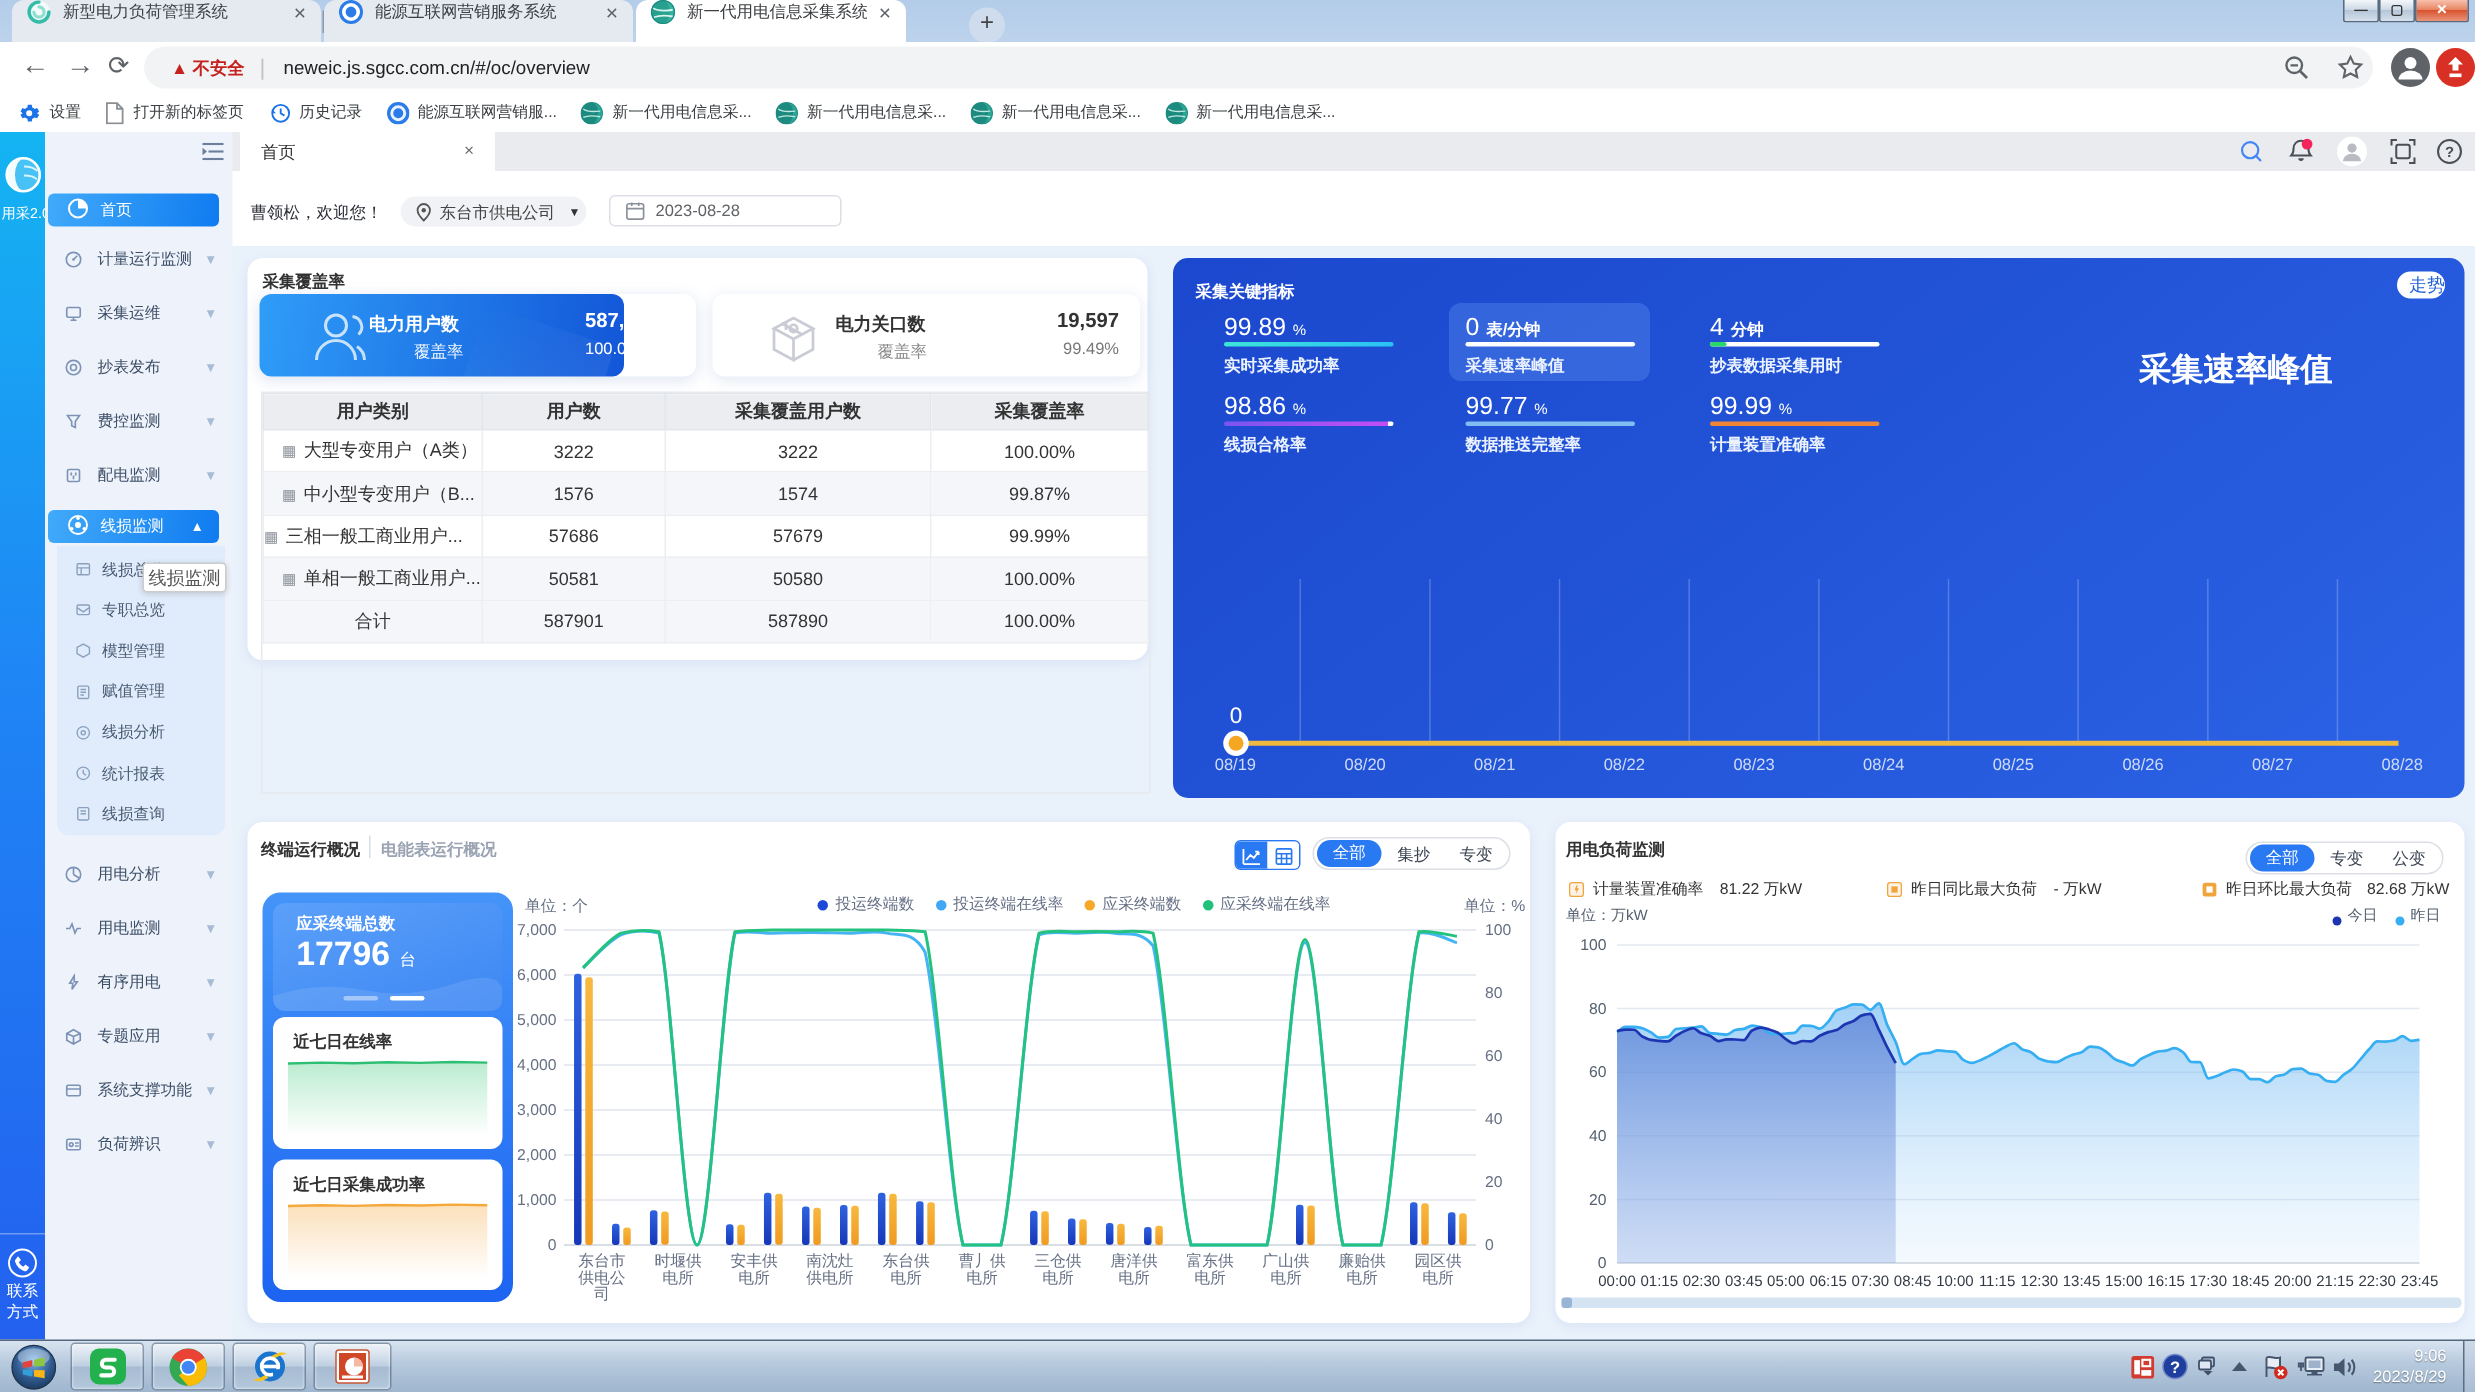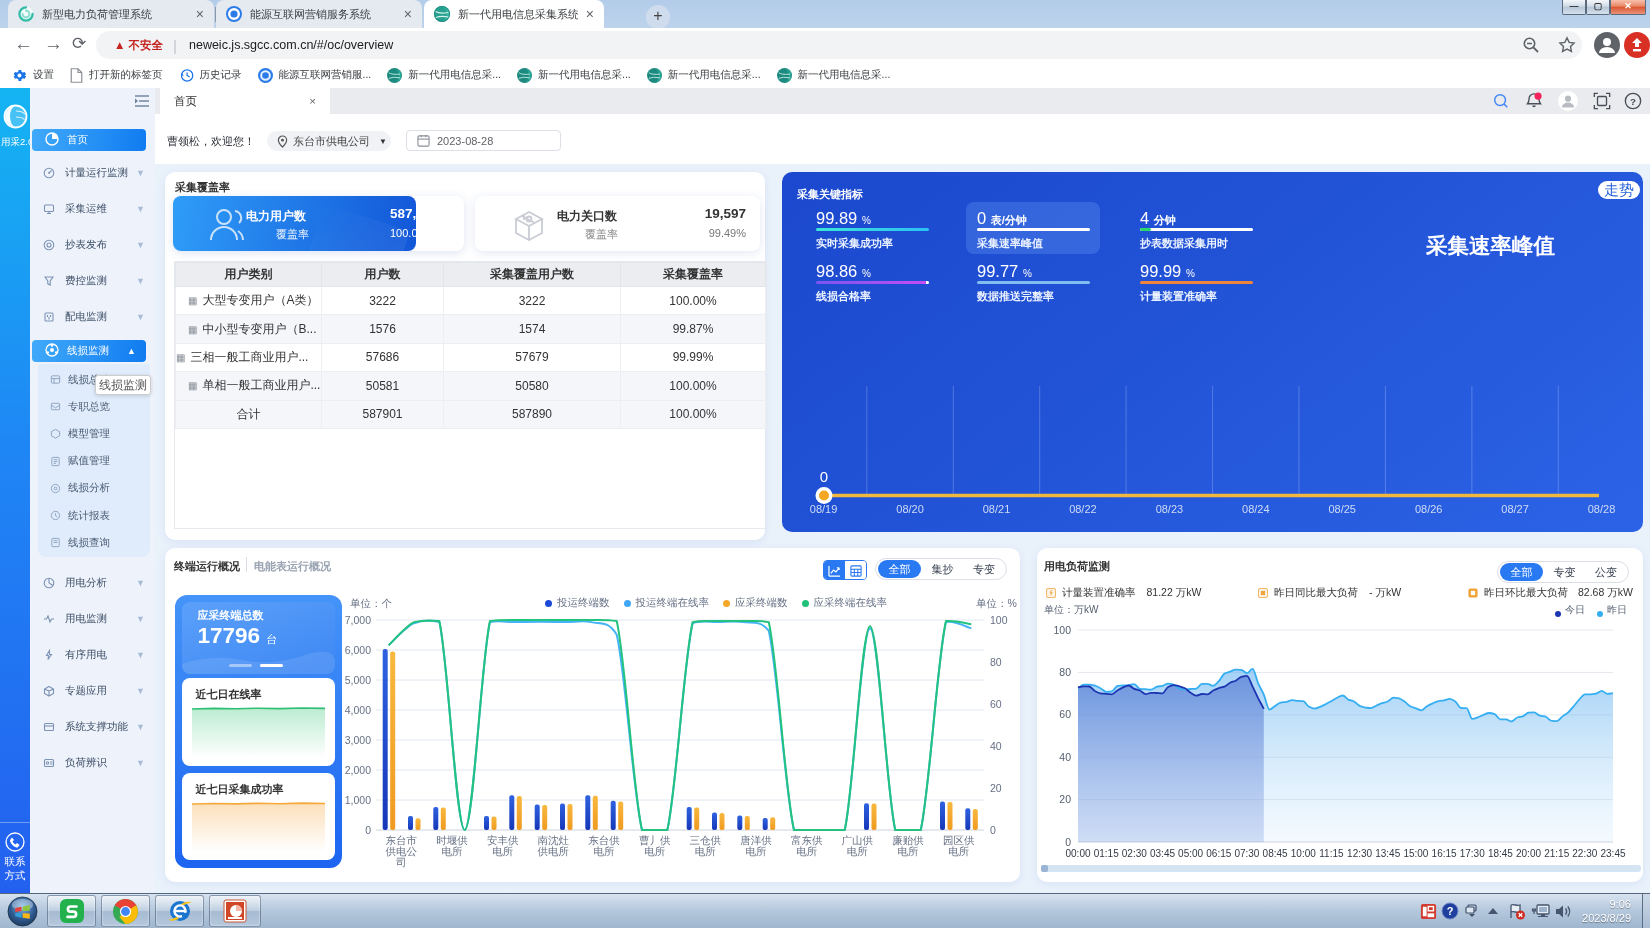--- a/index.html
+++ b/index.html
@@ -2,21 +2,21 @@
 <html><head>
 <meta charset="utf-8">
 <style>
 * { margin:0; padding:0; box-sizing:border-box; }
 html,body { width:1650px; height:928px; overflow:hidden; font-family:"Liberation Sans",sans-serif; }
 body { position:relative; background:#e9f1fb; }
 .abs { position:absolute; }
 
 
 #tabstrip { left:0; top:0; width:1650px; height:28px; background:linear-gradient(180deg,#b3cce9,#bdd3ec); }
-.tab { position:absolute; top:0; height:28px; border-radius:8px 8px 0 0; display:flex; align-items:center; padding:0 10px; font-size:11px; color:#3c4043; }
+.tab { position:absolute; top:0; height:28px; border-radius:8px 8px 0 0; display:flex; align-items:flex-start; padding:0 10px; font-size:11px; color:#3c4043; }
 .tab .ttl { flex:1; white-space:nowrap; overflow:hidden; }
 .tab .x { color:#5f6368; font-size:14px; margin-left:8px; }
 #tab1 { left:8px; width:206px; background:#e5e9f0; }
 #tab2 { left:216px; width:206px; background:#e5e9f0; }
 #tab3 { left:424px; width:180px; background:#ffffff; }
 .tabsep { position:absolute; top:7px; width:1px; height:15px; background:#8f99a6; }
 #newtab { position:absolute; left:646px; top:5px; width:24px; height:24px; border-radius:50%; background:#cfdcee; color:#444; font-size:16px; text-align:center; line-height:22px; }
 
 #winbtns { position:absolute; right:4px; top:0; height:15px; display:flex; }
 .wbtn { width:24px; height:15px; border:1px solid #5a6b7d; border-top:none; border-radius:0 0 2px 2px; background:linear-gradient(180deg,#f3f7fa,#cfdae6 45%,#b6c6d8 50%,#d5e0ec); color:#333; font-size:9px; text-align:center; line-height:13px; font-weight:bold; }
@@ -45,21 +45,21 @@
 .mitem .mi { margin-left:13px; margin-right:8px; width:14px; text-align:center; color:#7d93b5; font-size:12px; }
 .mitem .arr { position:absolute; right:10px; font-size:9px; color:#a8bcd6; }
 .mactive { background:linear-gradient(100deg,#41aafa,#0f7bf0); color:#fff; border-radius:4px; width:114px; height:22px !important; }
 .mactive .mi { color:#fff; }
 .sub { position:absolute; left:8px; width:112px; background:#e0ecfb; }
 .sitem { height:27.2px; display:flex; align-items:center; font-size:10.5px; color:#4a5b74; white-space:nowrap; }
 .sitem .mi { margin-left:12px; margin-right:7px; color:#8aa0bd; font-size:11px; }
 
 
 .panel { position:absolute; background:#fff; border-radius:10px; }
-#panelA { left:165px; top:172px; width:600px; height:368px; box-shadow:0 2px 8px rgba(30,80,160,0.08); }
+#panelA { left:165px; top:172px; width:600px; height:268px; box-shadow:0 2px 8px rgba(30,80,160,0.08); }
 #panelB { left:782px; top:172px; width:861px; height:360px; background:linear-gradient(142deg,#1b48ce 0%,#2152d6 40%,#2c63e6 100%); }
 #panelC { left:165px; top:548px; width:855px; height:334px; box-shadow:0 2px 8px rgba(30,80,160,0.08); }
 #panelD { left:1037px; top:548px; width:606px; height:334px; box-shadow:0 2px 8px rgba(30,80,160,0.08); }
 .ptitle { font-size:11px; font-weight:bold; color:#333; }
 
 .ctd { text-align:center; border:1px solid #eceef2; }
 #panelA td { white-space:nowrap; overflow:hidden; }
 .bic { color:#8a8f98; margin-right:5px; font-size:10px; }
 
 .kval { position:absolute; font-size:16.5px; color:#fff; white-space:nowrap; }
@@ -450,21 +450,21 @@
             <td class="ctd">587901</td>
             <td class="ctd">587890</td>
             <td class="ctd">100.00%</td>
           </tr>
     </tbody>
       </table>
   </div>
 </div>
 <div class="panel" id="panelB">
   <div style="position:absolute;left:15px;top:15px;font-size:11px;font-weight:bold;color:#fff">采集关键指标</div>
-  <div style="position:absolute;left:816px;top:9px;width:42px;height:18px;background:#fff;border-radius:9px;font-size:15px;color:#2563d8;text-align:center;line-height:18px">走势</div>
+  <div style="position:absolute;left:816px;top:9px;width:32px;height:18px;background:#fff;border-radius:9px;font-size:12px;color:#2563d8;text-align:right;line-height:18px">走势</div>
   <div style="position:absolute;left:184px;top:30px;width:134px;height:52px;background:rgba(110,160,245,0.30);border-radius:8px"></div>
   <div class="kval" style="left:34px;top:37px">99.89 <small>%</small></div>
   <div class="kbar" style="left:34px;top:56px;background:linear-gradient(90deg,#3ce5d8,#2bc0f5)"></div>
   <div class="klab" style="left:34px;top:64px">实时采集成功率</div>
   <div class="kval" style="left:195px;top:37px">0 <small style="font-size:11px;font-weight:bold">表/分钟</small></div>
   <div class="kbar" style="left:195px;top:56px"></div>
   <div class="klab" style="left:195px;top:64px">采集速率峰值</div>
   <div class="kval" style="left:358px;top:37px">4 <small style="font-size:11px;font-weight:bold">分钟</small></div>
   <div class="kbar" style="left:358px;top:56px"></div>
   <div class="kbar" style="left:358px;top:56px;width:11px;background:#2ad86a"></div>

